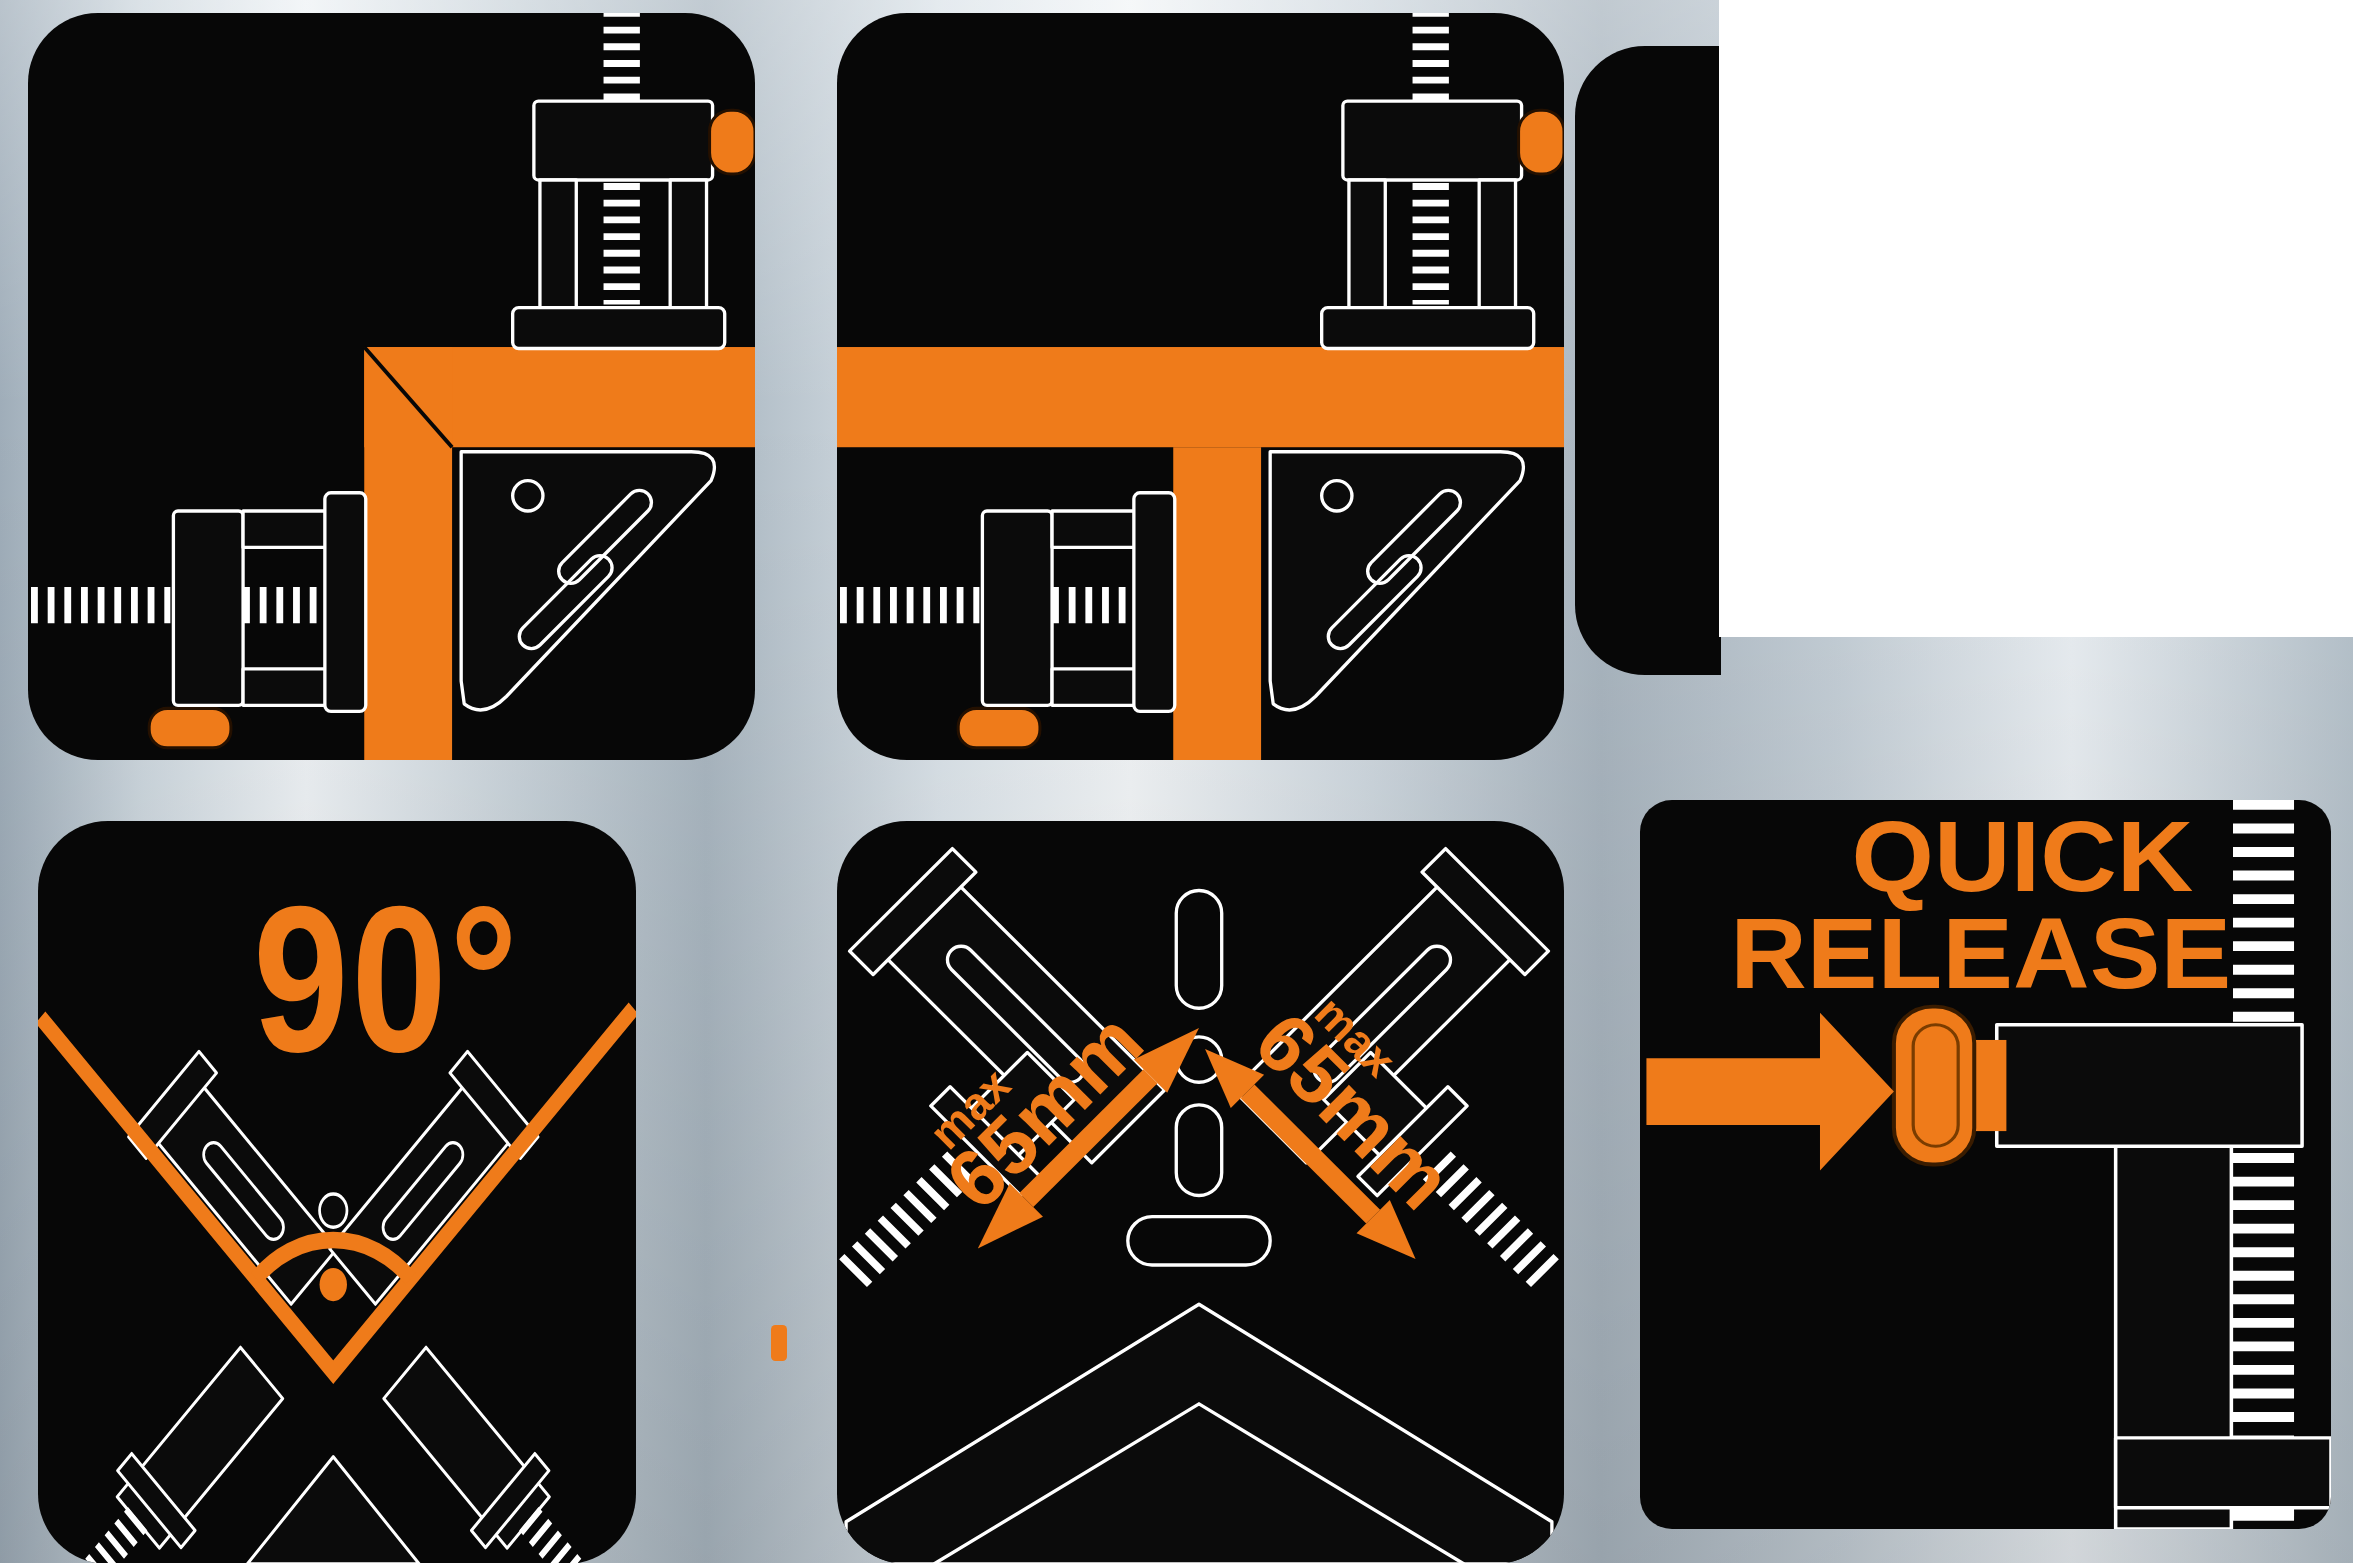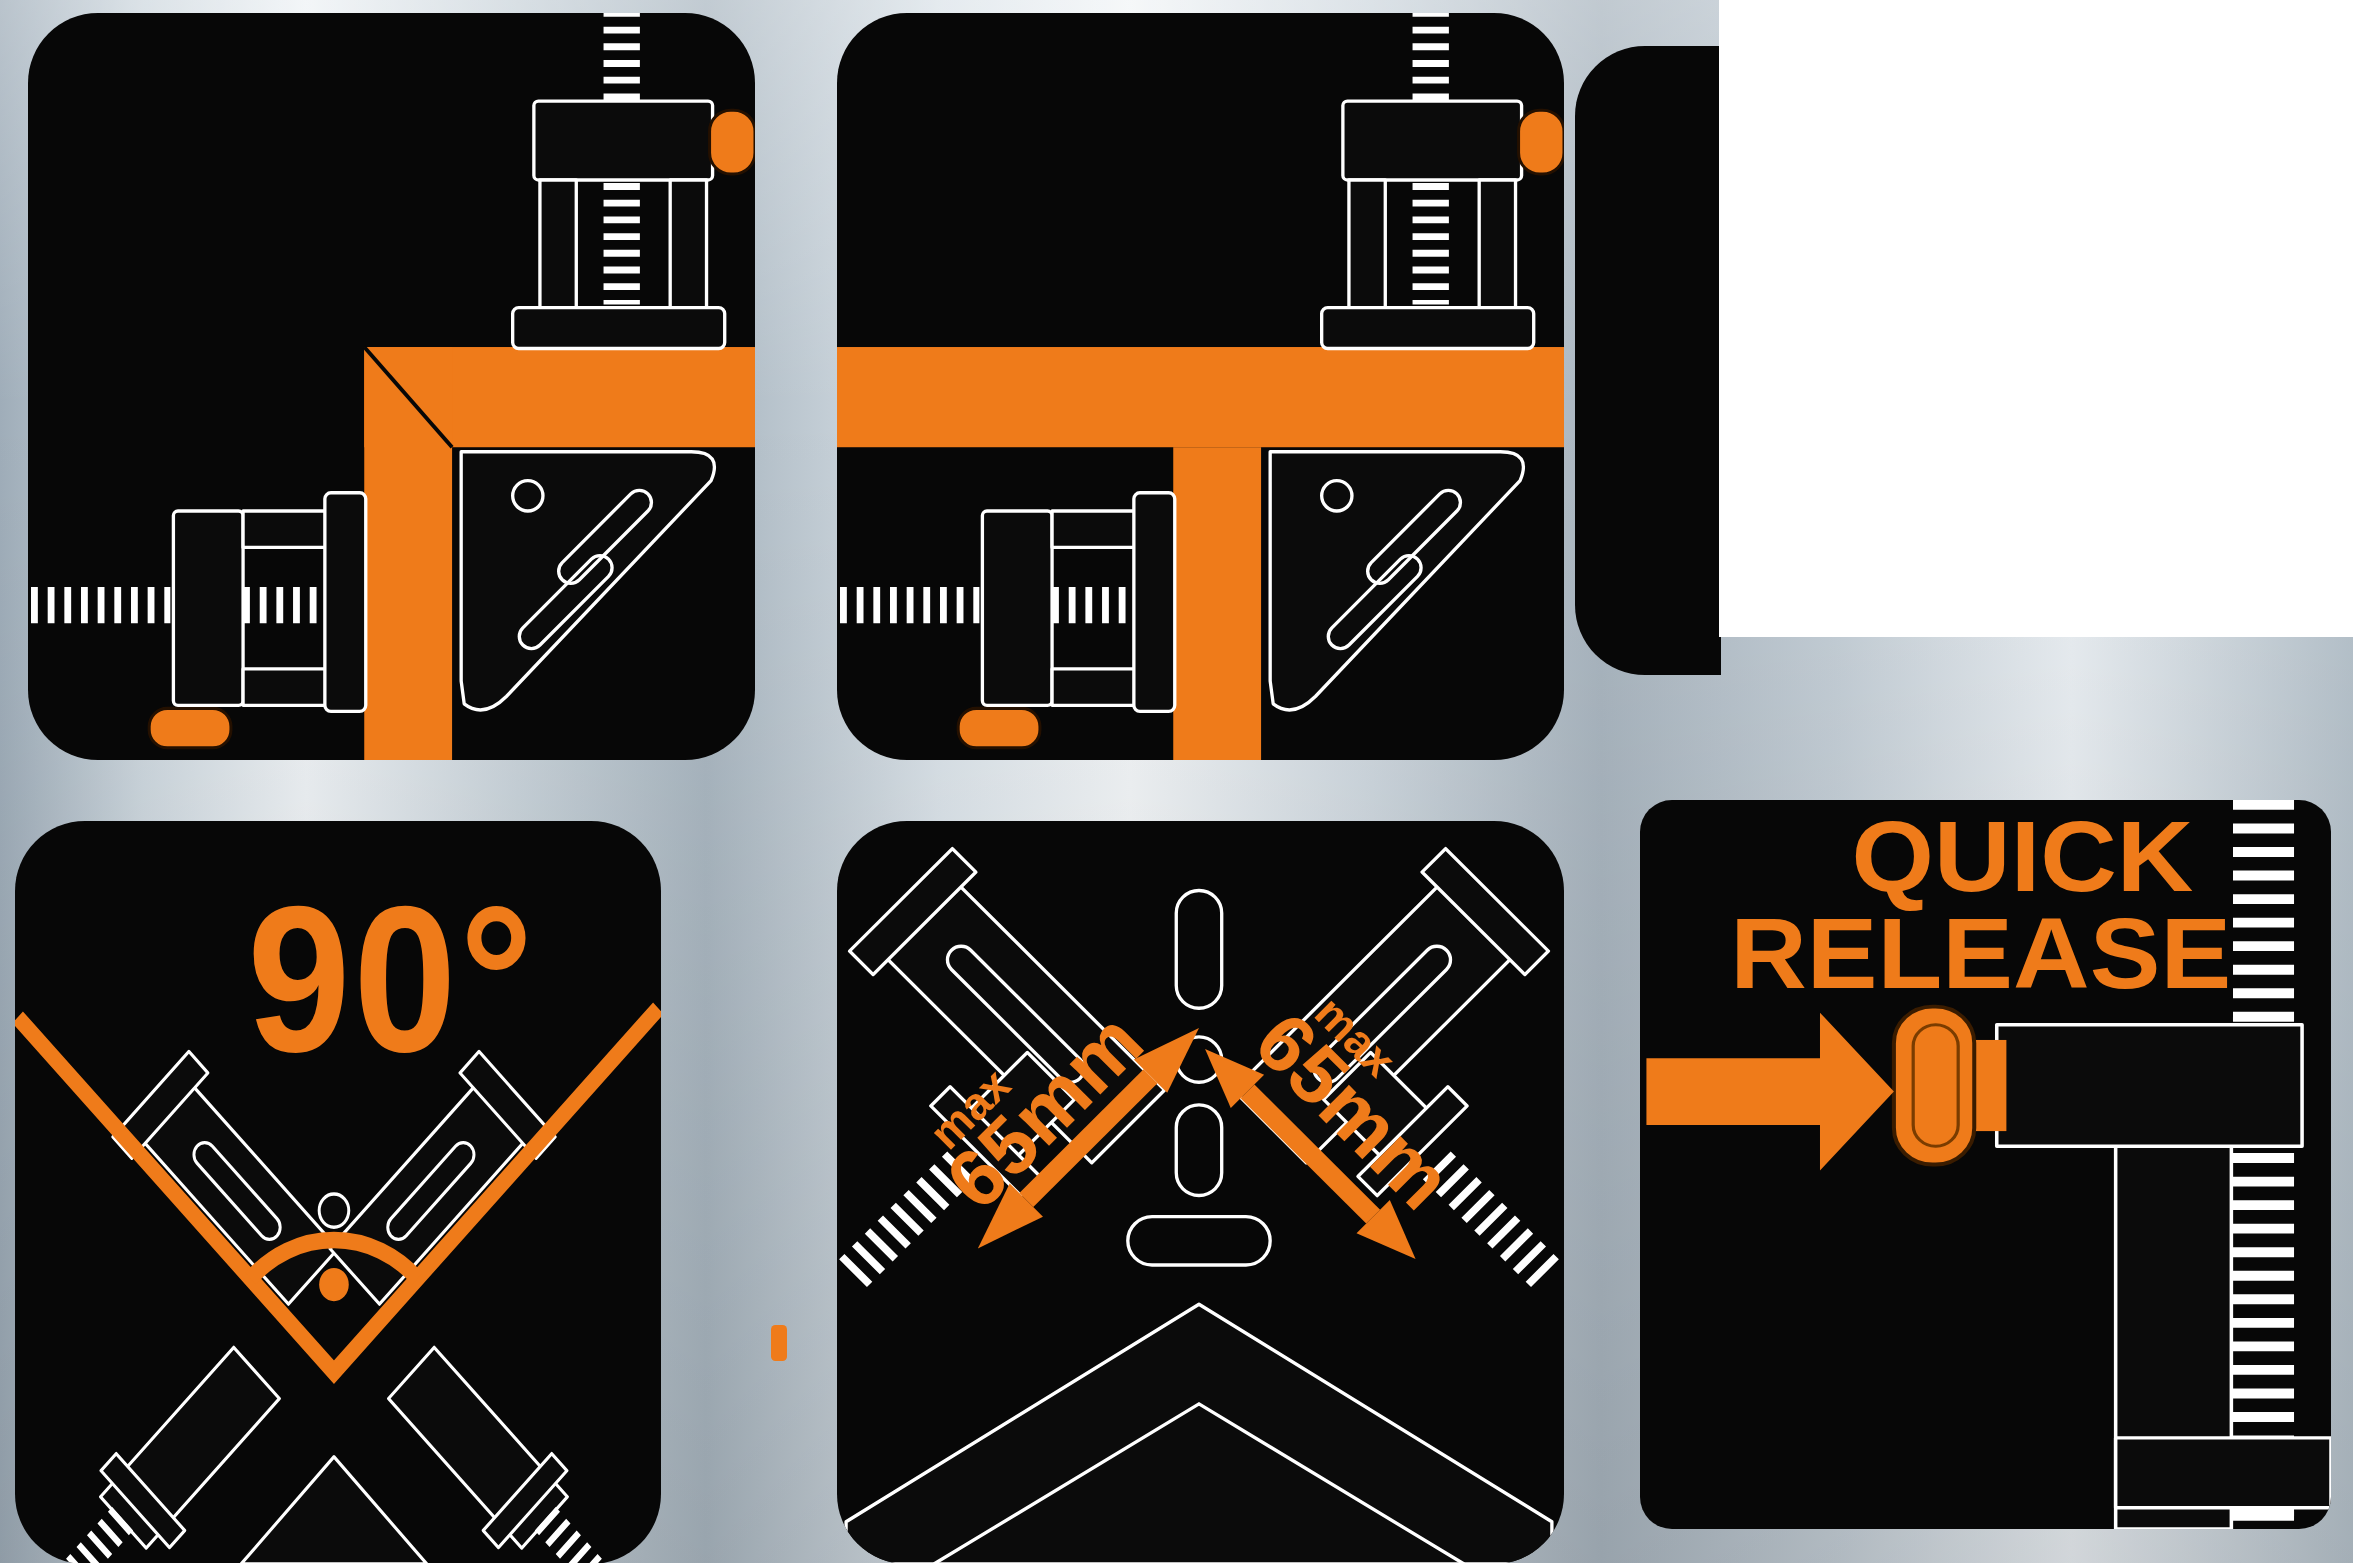--- a/index.html
+++ b/index.html
@@ -6,21 +6,21 @@
   html,body{margin:0;padding:0;}
   body{font-family:"Liberation Sans",sans-serif;}
   .canvas{position:relative;width:2354px;height:1564px;overflow:hidden;
     background:
       linear-gradient(180deg, rgba(255,255,255,.28) 0%, rgba(255,255,255,0) 26%, rgba(0,0,0,.10) 100%),
       linear-gradient(90deg,#9fadb9 0%,#cdd7de 6%,#eef2f5 13%,#c9d3da 22%,#aab7c1 30%,#dbe3e9 40%,#f2f5f7 48%,#cfd8df 58%,#a9b5bf 68%,#c4ced6 78%,#e9eef2 88%,#b6c2cb 100%);
   }
   .tile{position:absolute;background:#070707;border-radius:70px;overflow:hidden;}
   #tile-corner{left:27.5px;top:12.5px;width:727px;height:747px;}
   #tile-tee{left:837px;top:12.5px;width:727px;height:747px;}
-  #tile-angle{left:15px;top:821px;width:646px;height:743px;}
+  #tile-angle{left:38px;top:821px;width:598px;height:743px;}
   #tile-capacity{left:837px;top:821px;width:727px;height:743px;}
   #tile-quick{left:1640px;top:800px;width:691px;height:729px;border-radius:32px;}
   .partial-tile{position:absolute;left:1575px;top:46px;width:146px;height:629px;background:#070707;border-radius:70px 0 0 70px;z-index:1;}
   .white-patch{position:absolute;left:1719px;top:0;width:635px;height:637px;background:#ffffff;z-index:2;}
   .orange-sliver{position:absolute;left:771px;top:1325px;width:16.3px;height:36px;background:#EF7B1A;border-radius:4.4px;z-index:1;}
   svg{display:block;width:100%;height:100%;}
   .outline{fill:#0b0b0b;stroke:#ffffff;stroke-width:2.2;stroke-linejoin:round;}
   .slot{fill:none;stroke:#ffffff;stroke-width:2.2;}
   .thread{stroke:#ffffff;fill:none;}
   .orange{fill:#EF7B1A;}

